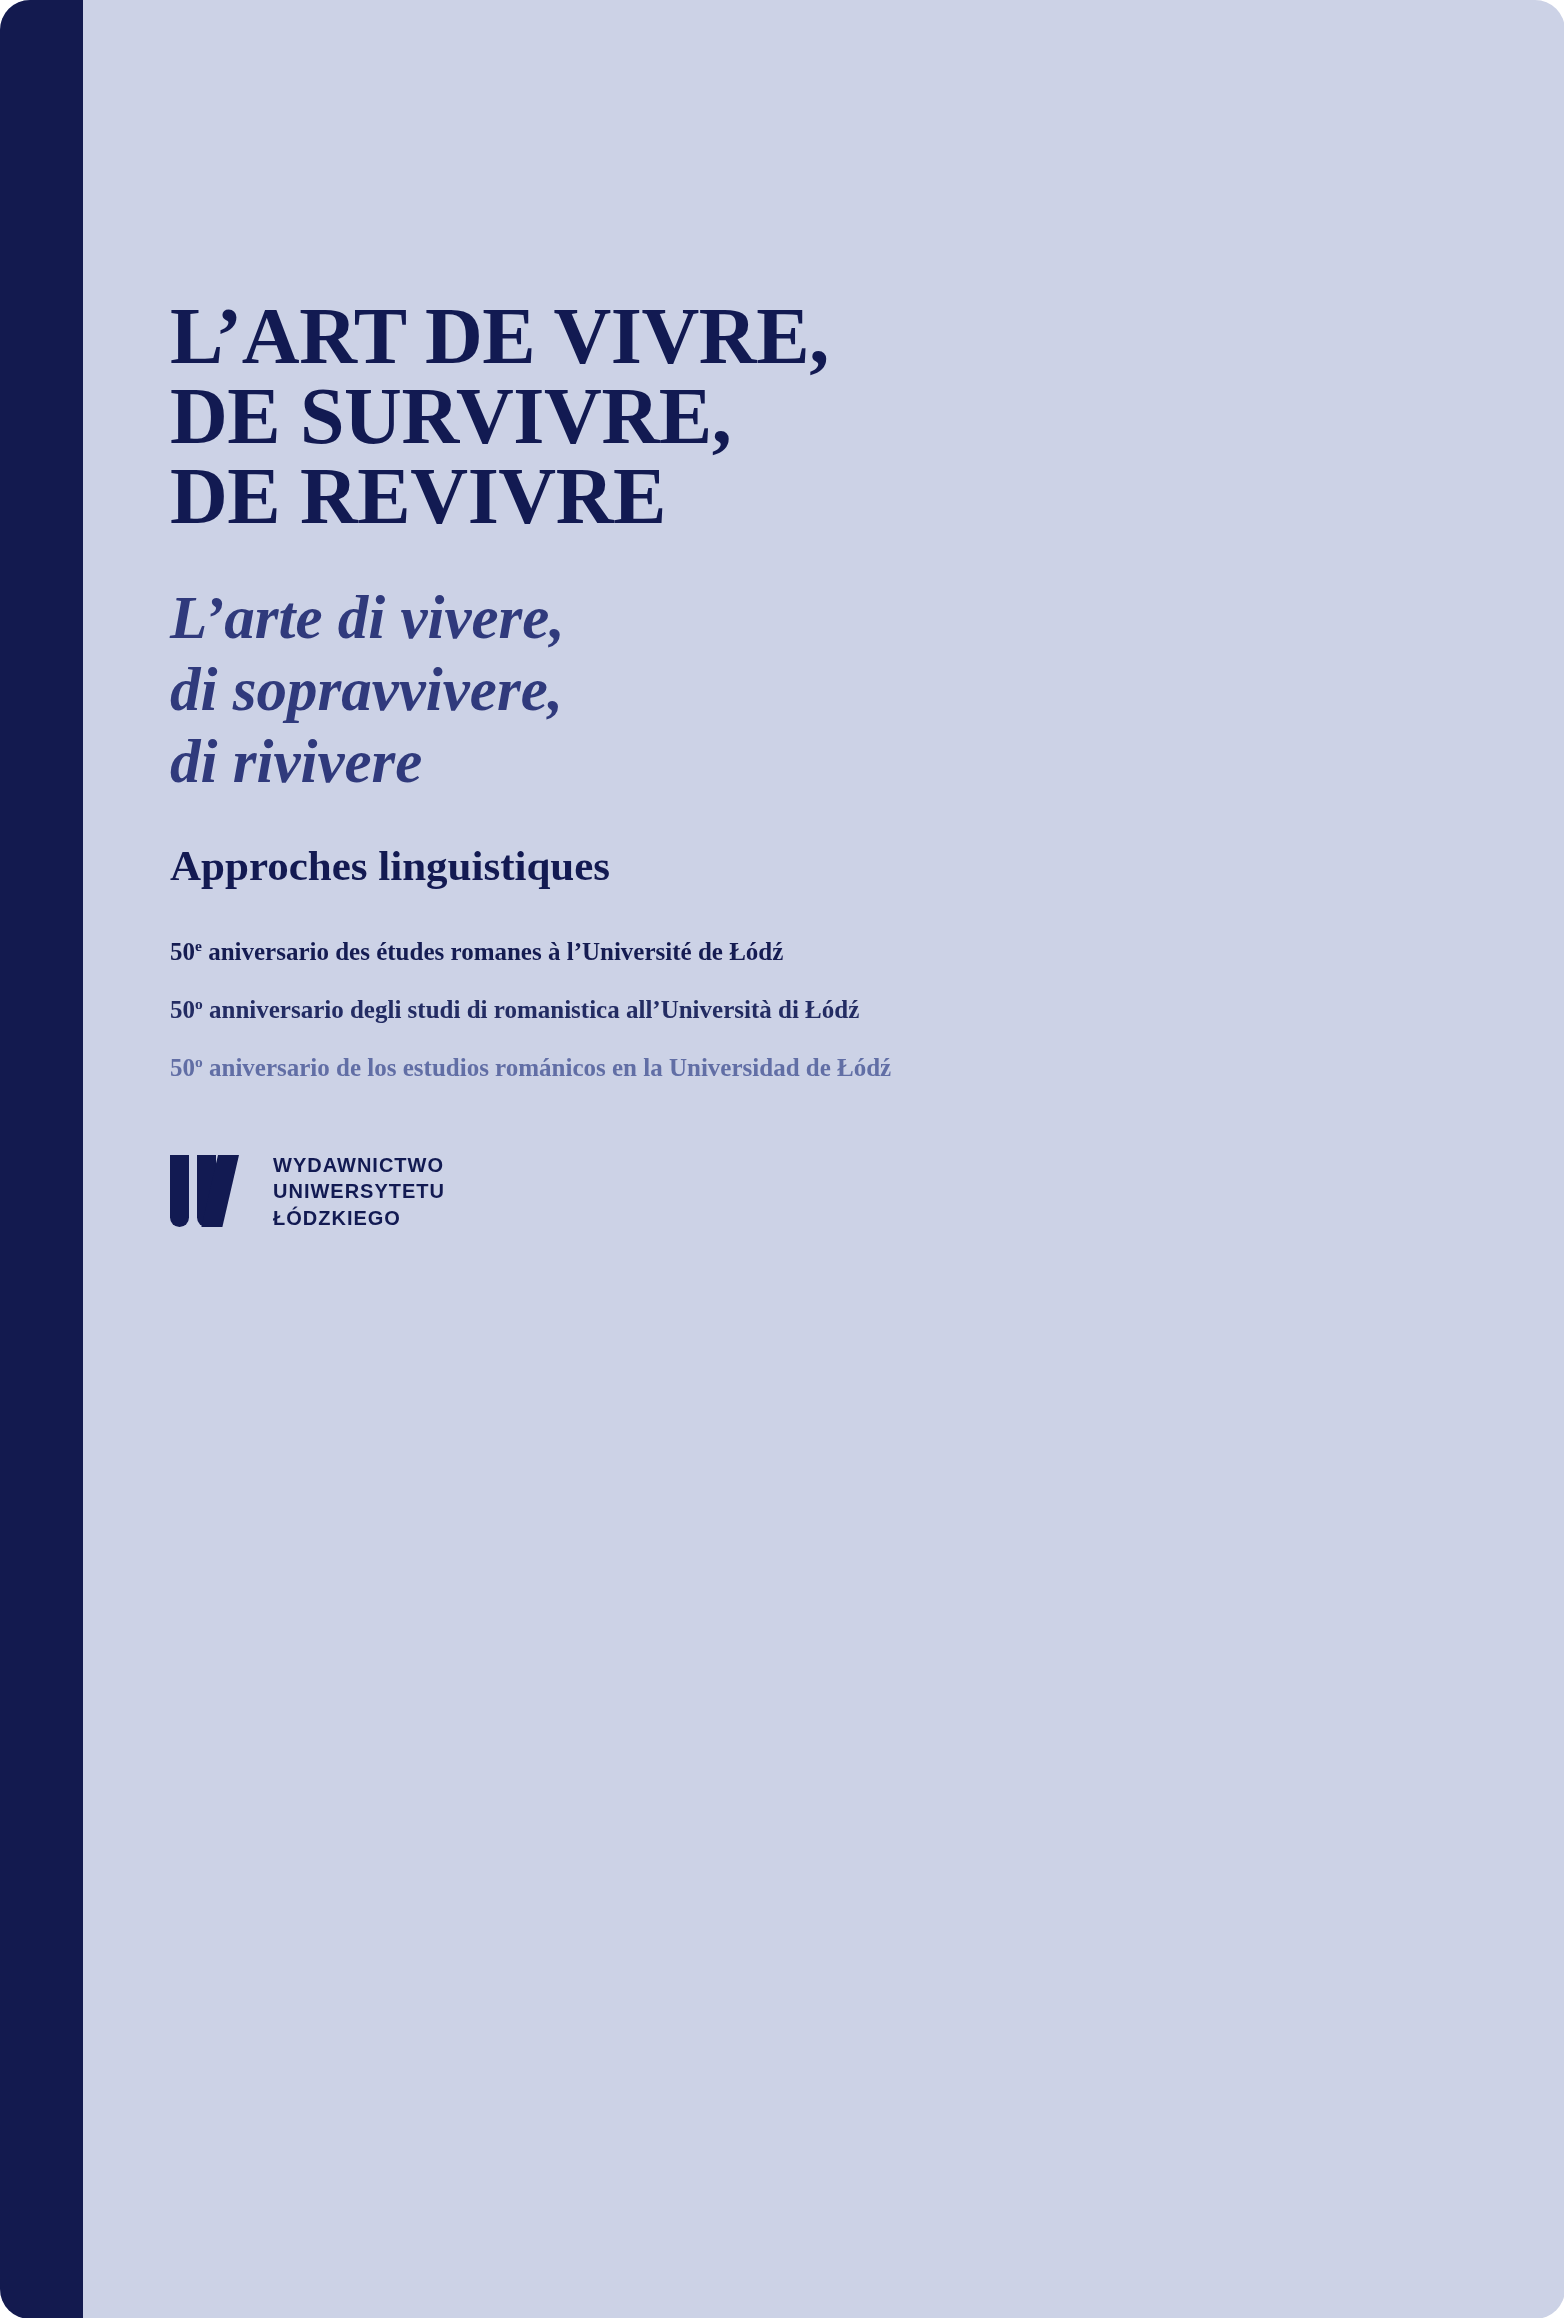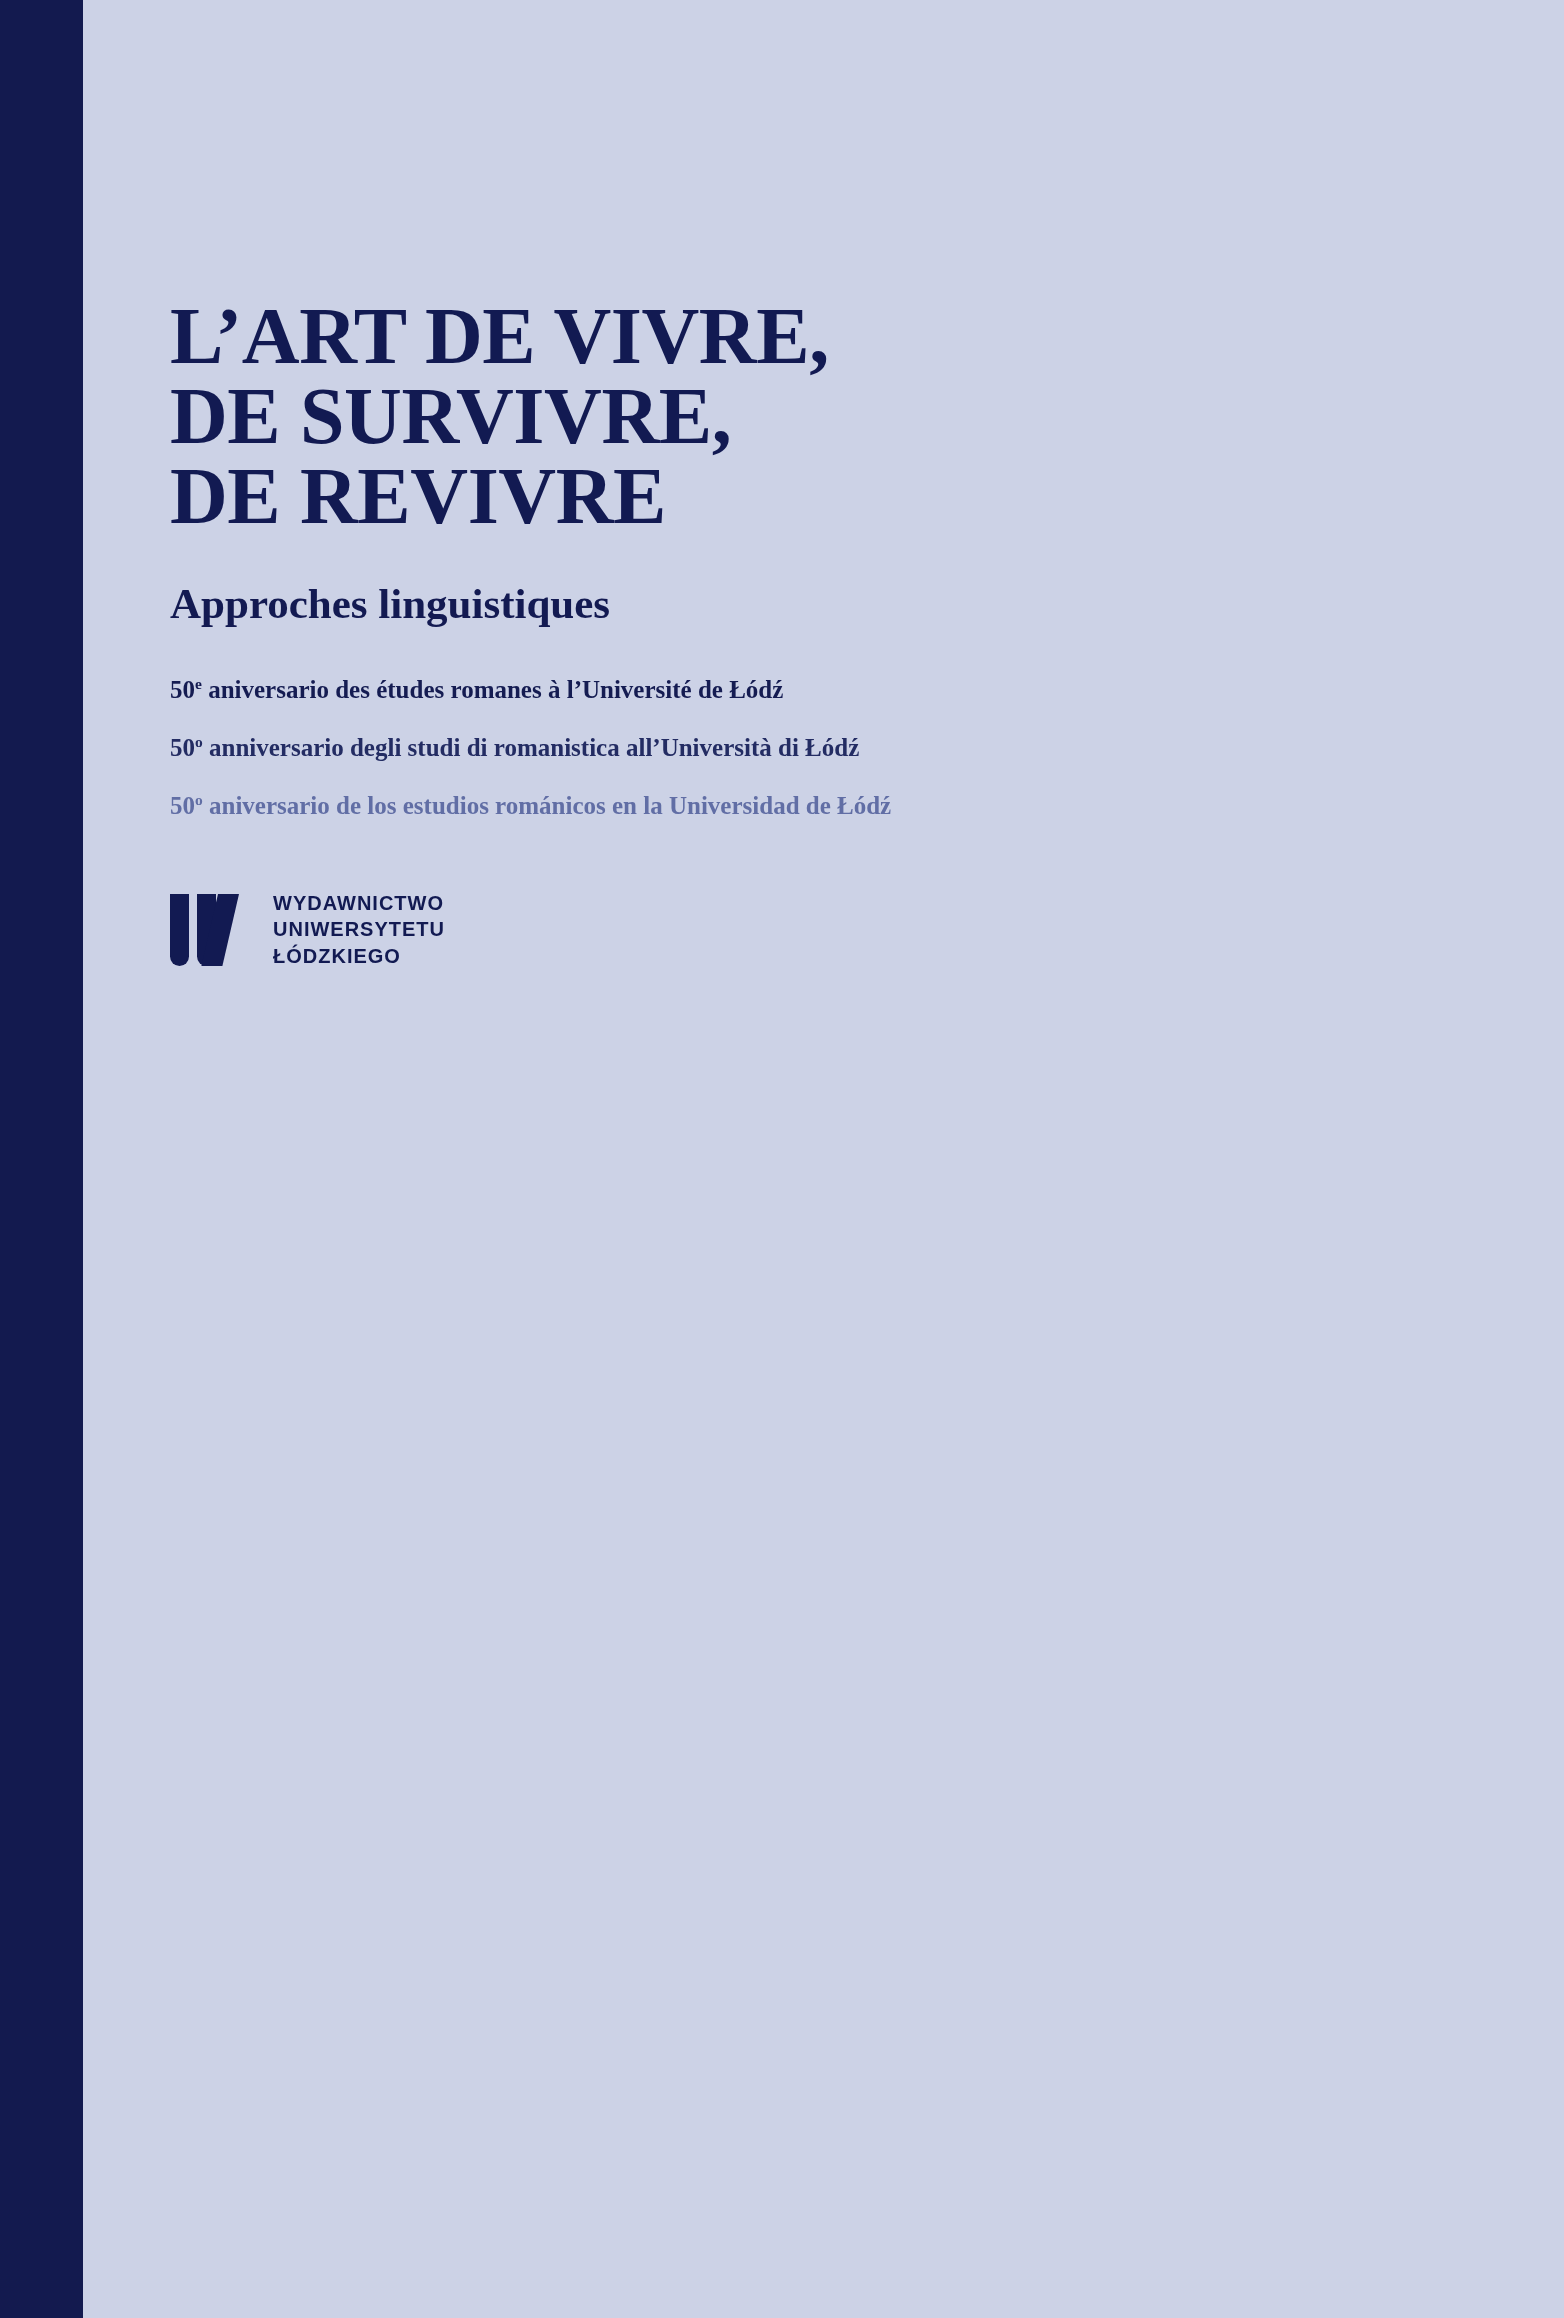--- a/index.html
+++ b/index.html
@@ -7,20 +7,21 @@
     padding: 0;
     background: #ffffff;
   }
   .page {
     position: relative;
     width: 1565px;
     height: 2319px;
     background: #ccd2e6;
     overflow: hidden;
     font-family: "Liberation Serif", serif;
+    border-radius: 30px;
   }
   .spine {
     position: absolute;
     top: 0;
     left: 0;
     width: 83px;
     height: 100%;
     background: #131a4f;
   }
   .content {
@@ -165,20 +166,25 @@
   <div class="spine"></div>
 
   <div class="content">
 
     <div class="title-fr">
       <span class="line">L’ART DE VIVRE,</span>
       <span class="line">DE SURVIVRE,</span>
       <span class="line">DE REVIVRE</span>
     </div>
 
+    <div class="title-it">
+      <span class="line">L’arte di vivere,</span>
+      <span class="line">di sopravvivere,</span>
+      <span class="line">di rivivere</span>
+    </div>
 
 
     <div class="approach">Approches linguistiques</div>
 
     <div class="anniversaries">
       <div class="anniv fr"><span>50</span><sup>e</sup><span> aniversario des études romanes à l’Université de Łódź</span></div>
       <div class="anniv it"><span>50</span><sup>o</sup><span> anniversario degli studi di romanistica all’Università di Łódź</span></div>
       <div class="anniv es"><span>50</span><sup>o</sup><span> aniversario de los estudios románicos en la Universidad de Łódź</span></div>
     </div>
 

